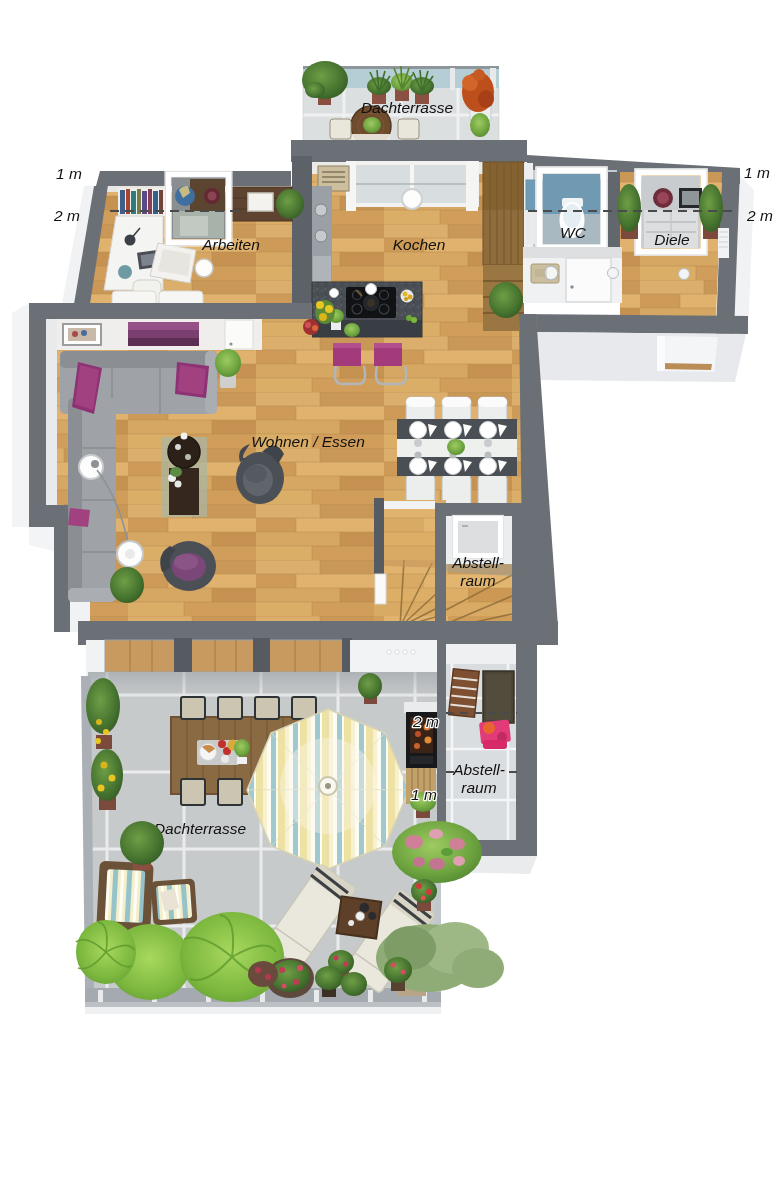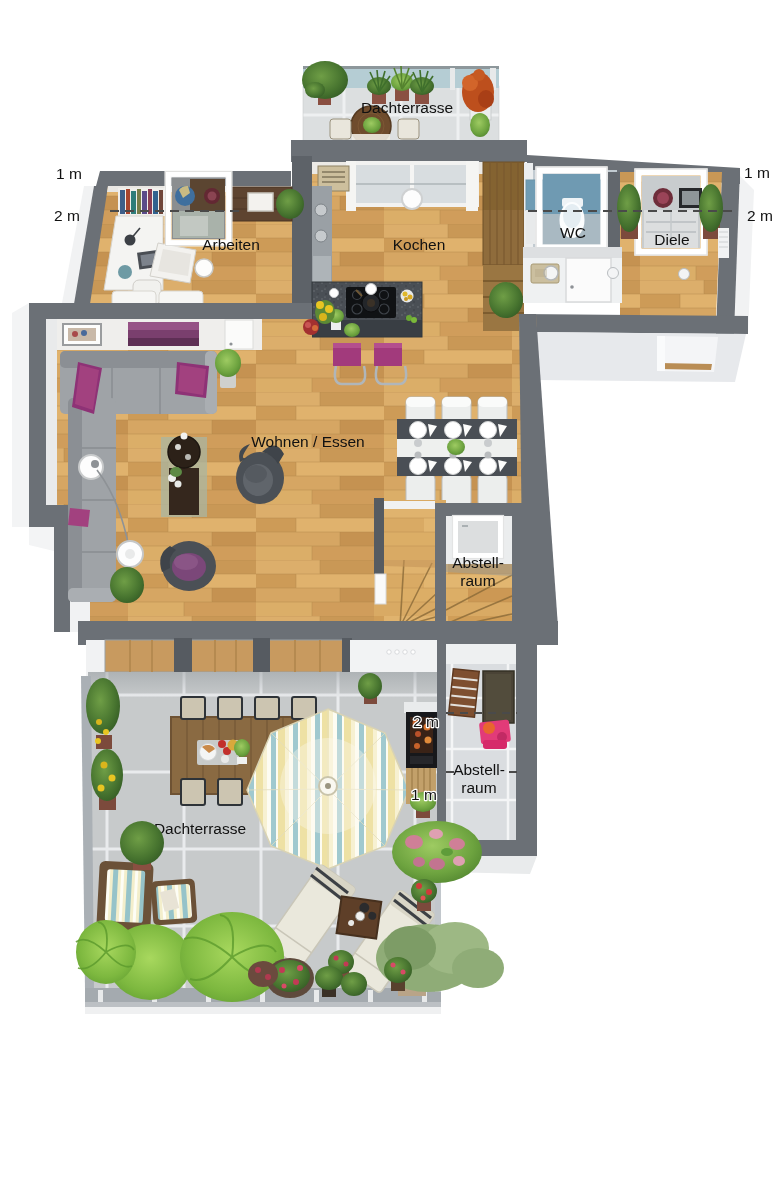--- a/index.html
+++ b/index.html
@@ -1,17 +1,17 @@
 <!DOCTYPE html>
 <html><head>
 <meta charset="utf-8">
 <style>
   html,body{margin:0;padding:0;background:#ffffff;}
   #plan{position:relative;width:774px;height:1200px;background:#ffffff;overflow:hidden;
-        font-family:"Liberation Sans", sans-serif;}
+        font-family:"Liberation Sans", sans-serif;font-style:italic;}
   svg{display:block;}
   .lbl{font-family:"Liberation Sans", sans-serif;font-size:15.5px;fill:#111;}
   .halo{paint-order:stroke;stroke:#ffffff;stroke-width:2.5px;stroke-linejoin:round;}
 </style>
 </head>
 <body>
 <div id="plan">
 <svg width="774" height="1200" viewBox="0 0 774 1200">
 <defs>
   <pattern id="gran" width="8" height="8" patternUnits="userSpaceOnUse">

